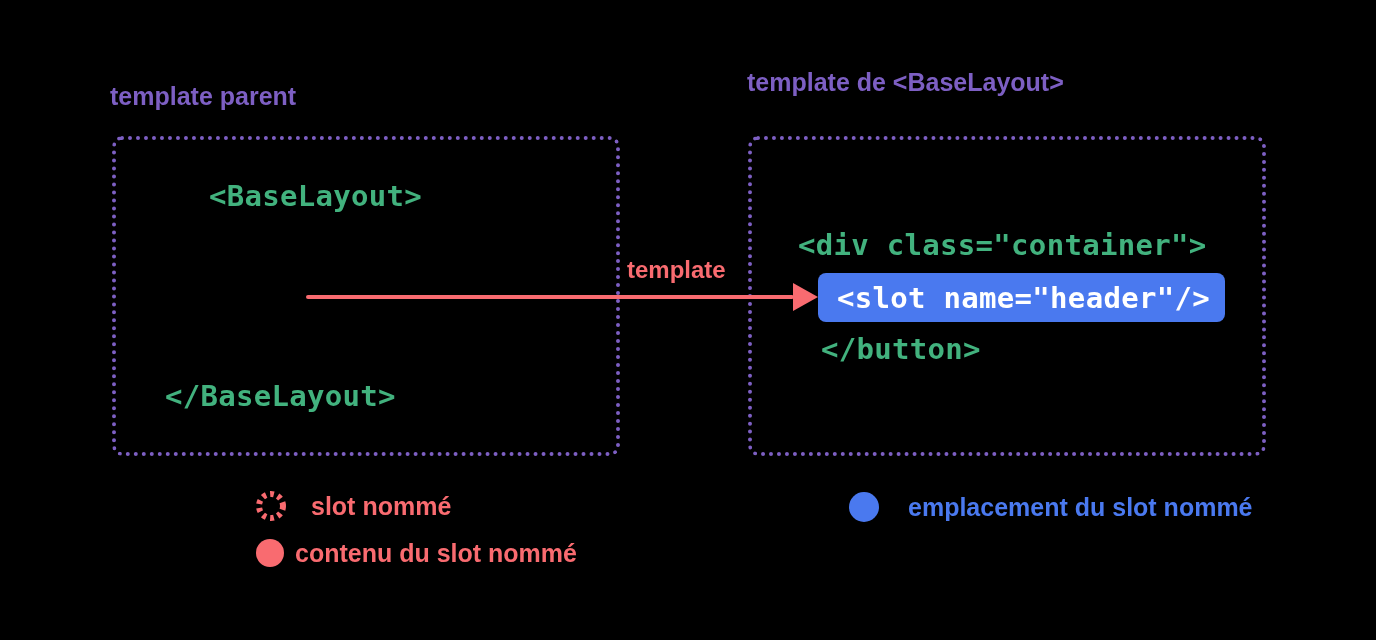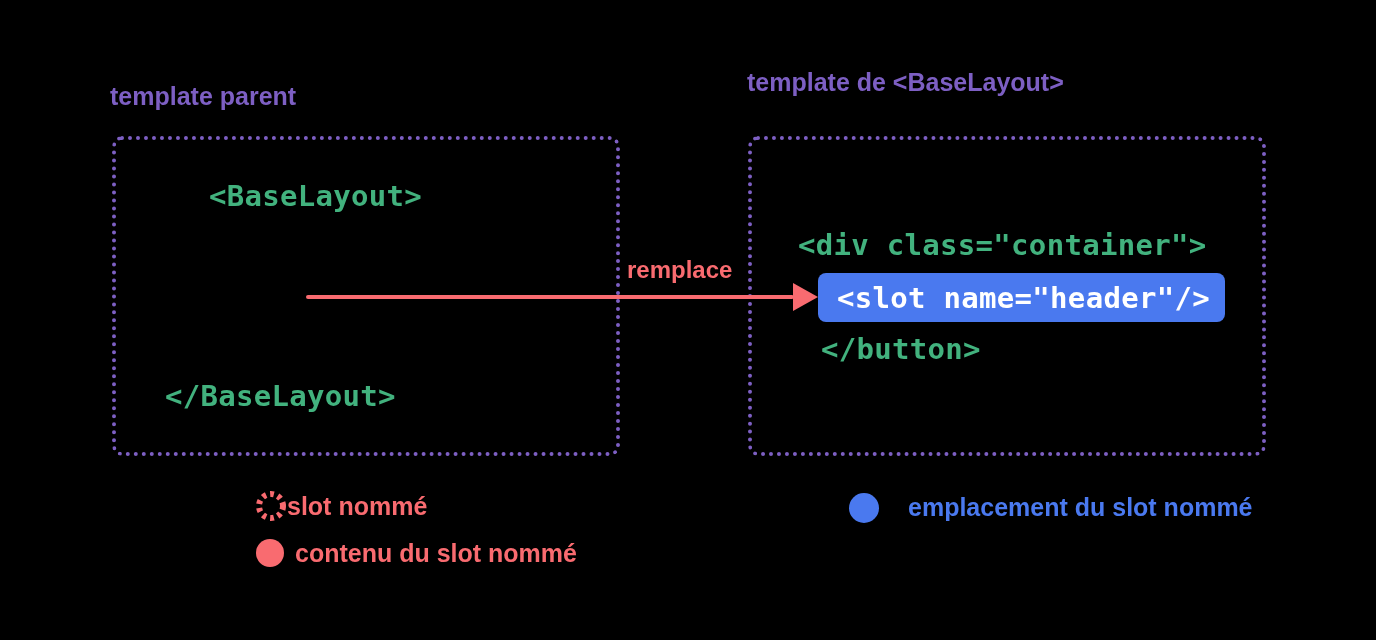--- a/index.html
+++ b/index.html
@@ -105,23 +105,23 @@
     left:627px;top:257px;
     font:700 24px/26px "Liberation Sans", sans-serif;
     color:var(--red);
     white-space:pre;
   }
 
   .legend-row{
     position:absolute;
     display:flex;align-items:center;
   }
-  .legend-row-1{left:255px;top:490px;}
+  .legend-row-1{left:255px;top:490px;gap:24px;}
   .legend-row-2{left:256px;top:537px;gap:11px;}
-  .legend-row-3{left:849px;top:491px;gap:29px;align-items:flex-end;}
+  .legend-row-3{left:849px;top:491px;gap:29px;}
   .legend-label{
     font:700 25px/32px "Liberation Sans", sans-serif;
     white-space:pre;
   }
   .legend-label.red{color:var(--red);}
   .legend-label.blue{color:var(--blue);}
   .circle-filled{
     border-radius:50%;
   }
   .circle-red{width:28px;height:28px;background:var(--red);}
@@ -144,21 +144,21 @@
   </div>
 
   <div class="outer-box right-box">
     <div class="code green rb-open">&lt;div class="container"&gt;</div>
     <div class="slot-chip">&lt;slot name="header"/&gt;</div>
     <div class="code green rb-close">&lt;/button&gt;</div>
   </div>
 
   <div class="arrow-line"></div>
   <div class="arrow-head"></div>
-  <div class="arrow-label">remplace</div>
+  <div class="arrow-label">template</div>
 
   <div class="legend-row legend-row-1">
     <svg width="32" height="32">
       <circle cx="16" cy="16" r="12" fill="none" stroke="var(--red)" stroke-width="6" stroke-dasharray="3.8 4.1"></circle>
     </svg>
     <span class="legend-label red">slot nommé</span>
   </div>
 
   <div class="legend-row legend-row-2">
     <span class="circle-filled circle-red"></span>

